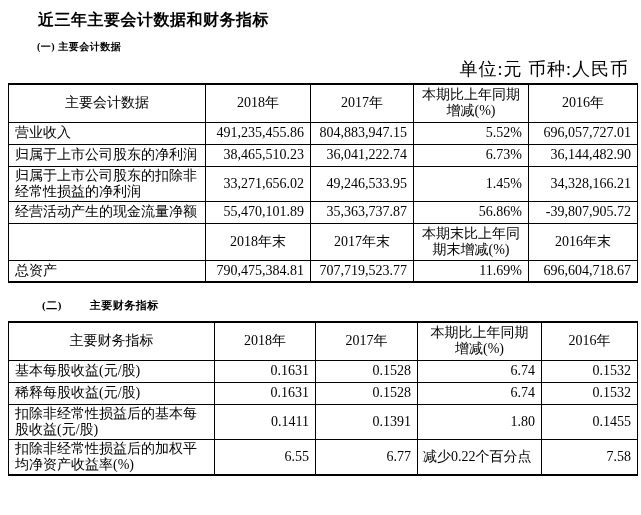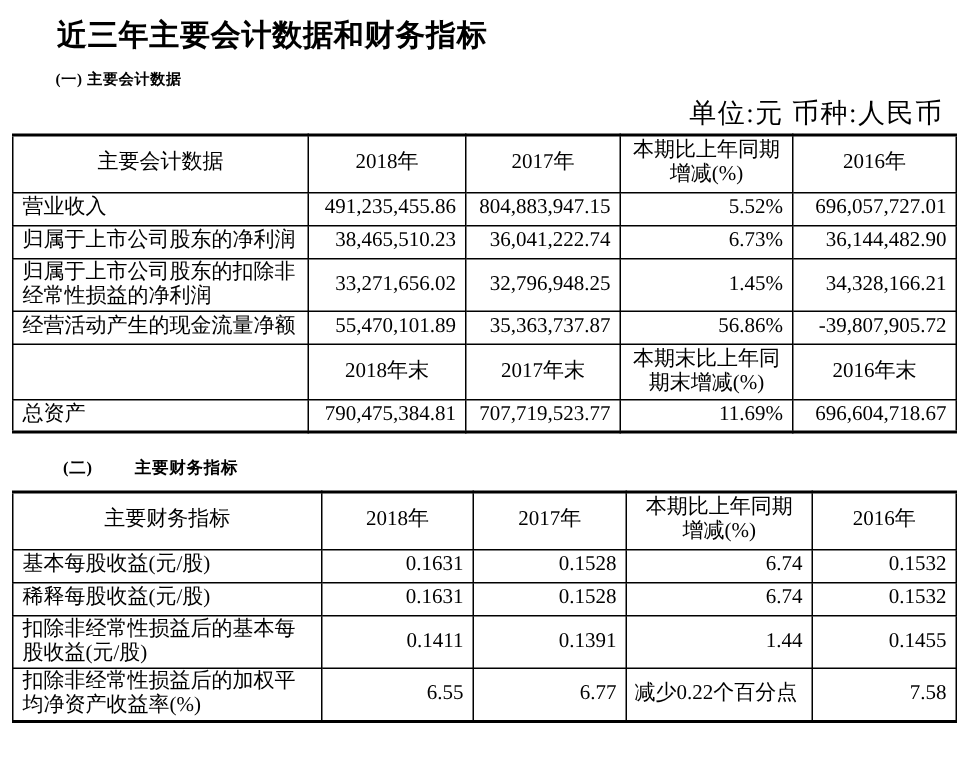--- a/index.html
+++ b/index.html
@@ -10,21 +10,21 @@
     font-family: "Liberation Serif", "DejaVu Serif", serif;
   }
   .page {
     position: relative;
     width: 641px;
     height: 515px;
     background: #ffffff;
     overflow: hidden;
   }
   .doc-title {
-    font-size: 20px;
+    font-size: 16px;
     font-weight: bold;
     margin: 10px 0 0 38px;
     letter-spacing: 0.5px;
   }
   .sec-heading {
     font-size: 10px;
     font-weight: bold;
     margin: 9px 0 0 37px;
     letter-spacing: 0.5px;
   }
@@ -108,21 +108,21 @@
       <tr class="single">
         <td class="label">归属于上市公司股东的净利润</td>
         <td class="num">38,465,510.23</td>
         <td class="num">36,041,222.74</td>
         <td class="num">6.73%</td>
         <td class="num">36,144,482.90</td>
       </tr>
       <tr class="double">
         <td class="label">归属于上市公司股东的扣除非经常性损益的净利润</td>
         <td class="num">33,271,656.02</td>
-        <td class="num">32,796,948.25</td>
+        <td class="num">49,246,533.95</td>
         <td class="num">1.45%</td>
         <td class="num">34,328,166.21</td>
       </tr>
       <tr class="single">
         <td class="label">经营活动产生的现金流量净额</td>
         <td class="num">55,470,101.89</td>
         <td class="num">35,363,737.87</td>
         <td class="num">56.86%</td>
         <td class="num">-39,807,905.72</td>
       </tr>
@@ -174,21 +174,21 @@
         <td class="label">稀释每股收益(元/股)</td>
         <td class="num">0.1631</td>
         <td class="num">0.1528</td>
         <td class="num">6.74</td>
         <td class="num">0.1532</td>
       </tr>
       <tr class="double">
         <td class="label">扣除非经常性损益后的基本每股收益(元/股)</td>
         <td class="num">0.1411</td>
         <td class="num">0.1391</td>
-        <td class="num">1.44</td>
+        <td class="num">1.80</td>
         <td class="num">0.1455</td>
       </tr>
       <tr class="double">
         <td class="label">扣除非经常性损益后的加权平均净资产收益率(%)</td>
         <td class="num">6.55</td>
         <td class="num">6.77</td>
         <td class="txt">减少0.22个百分点</td>
         <td class="num">7.58</td>
       </tr>
     </tbody>

